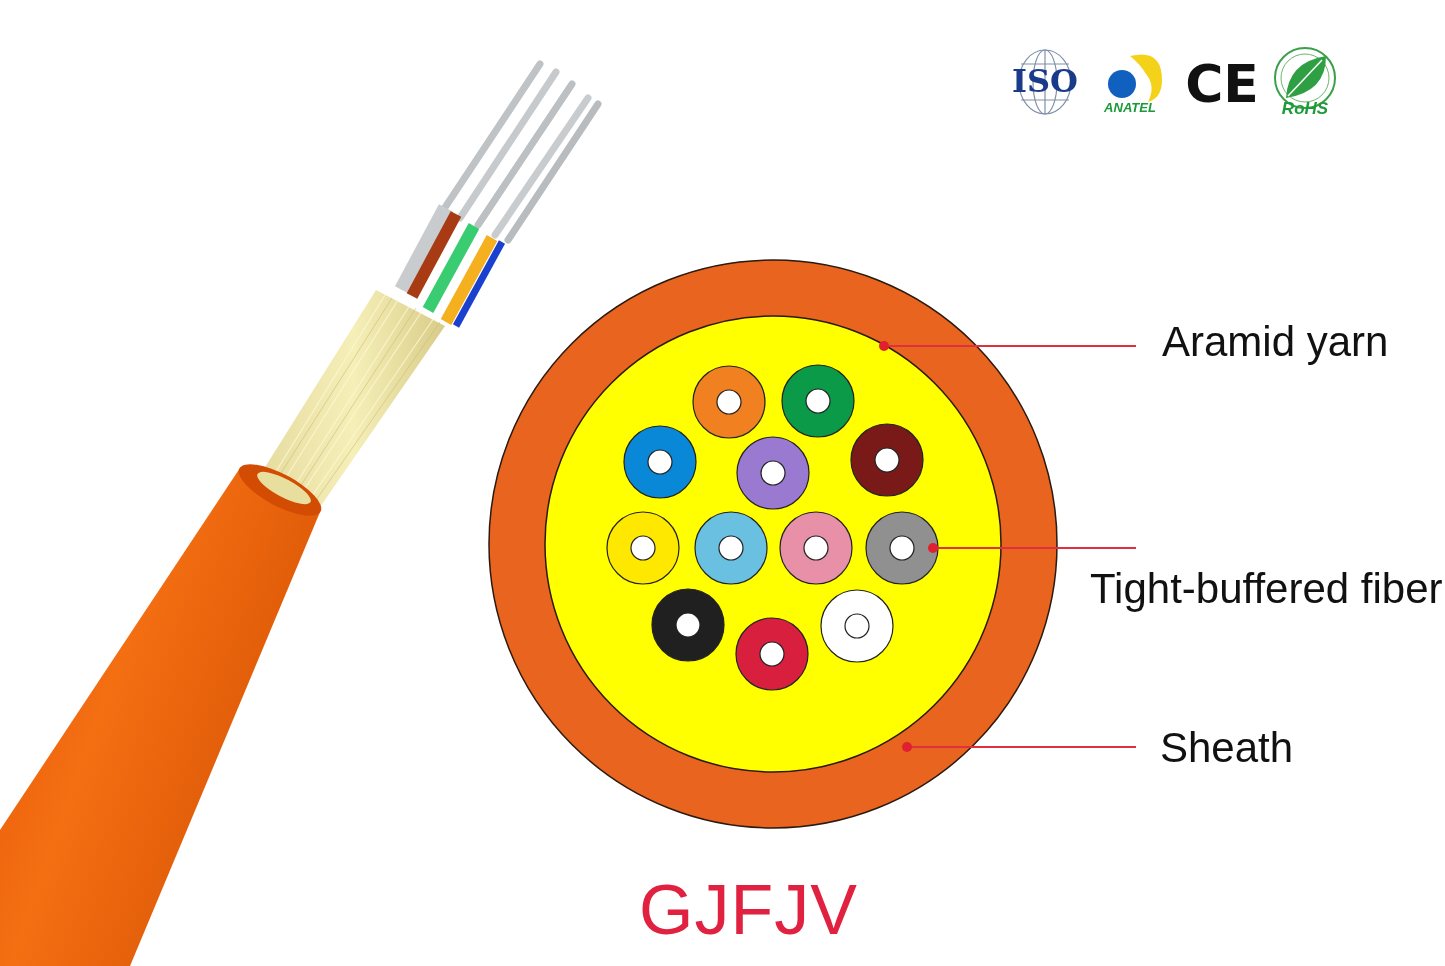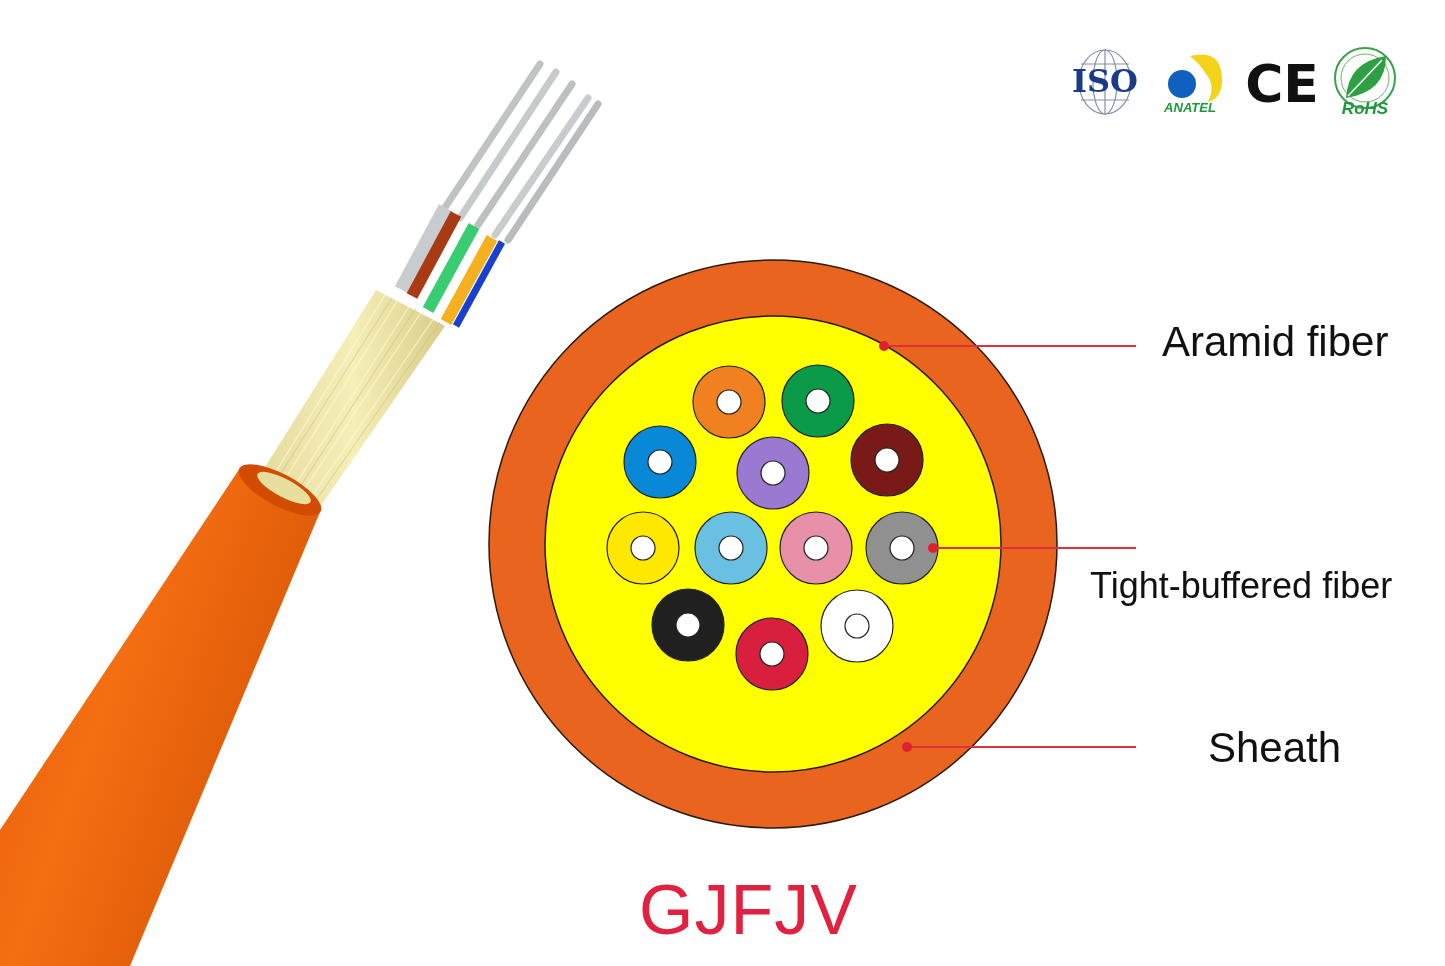--- a/index.html
+++ b/index.html
@@ -1,23 +1,23 @@
 <!DOCTYPE html>
 <html><head>
   <meta charset="utf-8">
   <style>
     html, body { margin: 0; padding: 0; background: #ffffff; }
     body { width: 1445px; height: 966px; position: relative; overflow: hidden; font-family: "Liberation Sans", sans-serif; }
     #stage { position: absolute; left: 0; top: 0; width: 1445px; height: 966px; }
     .label { position: absolute; color: #111111; font-family: "Liberation Sans", sans-serif; white-space: nowrap; }
     #lbl-aramid { left: 1162px; top: 318px; font-size: 42px; }
-    #lbl-fiber { left: 1090px; top: 565px; font-size: 36px; }
-    #lbl-sheath { left: 1208px; top: 724px; font-size: 42px; }
+    #lbl-fiber { left: 1090px; top: 565px; font-size: 42px; }
+    #lbl-sheath { left: 1160px; top: 724px; font-size: 42px; }
     #model { position: absolute; left: 639px; top: 870px; font-size: 70px; color: #e0213f; letter-spacing: 1px; }
-    #certs { position: absolute; left: 1064px; top: 46px; width: 336px; height: 72px; text-align: right; }
+    #certs { position: absolute; left: 1004px; top: 46px; width: 336px; height: 72px; text-align: right; }
     .cert { position: absolute; top: 0; }
   </style>
 </head>
 <body>
 
 <svg id="stage" viewBox="0 0 1445 966" xmlns="http://www.w3.org/2000/svg">
   <defs>
     <linearGradient id="jacketGrad" x1="0" y1="0" x2="1" y2="0.55">
       <stop offset="0" stop-color="#e45a08"></stop>
       <stop offset="0.45" stop-color="#f46e12"></stop>
@@ -138,21 +138,21 @@
         <circle cx="933" cy="548" r="5" fill="#e02030" stroke="none"></circle>
       </g>
       <g>
         <line x1="907" y1="747" x2="1136" y2="747"></line>
         <circle cx="907" cy="747" r="5" fill="#e02030" stroke="none"></circle>
       </g>
     </g>
   </g>
 </svg>
 
-<div id="lbl-aramid" class="label">Aramid fiber</div>
+<div id="lbl-aramid" class="label">Aramid yarn</div>
 <div id="lbl-fiber" class="label">Tight-buffered fiber</div>
 <div id="lbl-sheath" class="label">Sheath</div>
 
 <div id="model">GJFJV</div>
 
 <div id="certs">
 
   <svg class="cert" style="left:0" width="82" height="72" viewBox="0 0 82 72">
     <g fill="none" stroke="#8090a8" stroke-width="1.2">
       <ellipse cx="41" cy="36" rx="26" ry="32"></ellipse>

